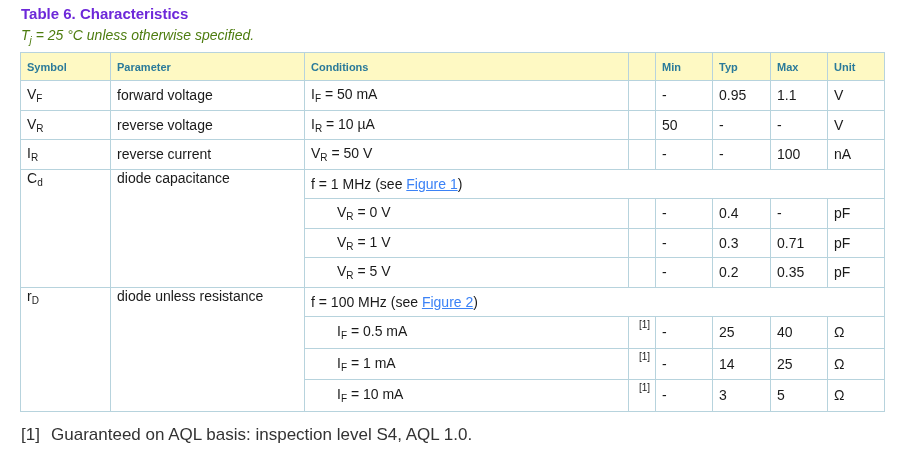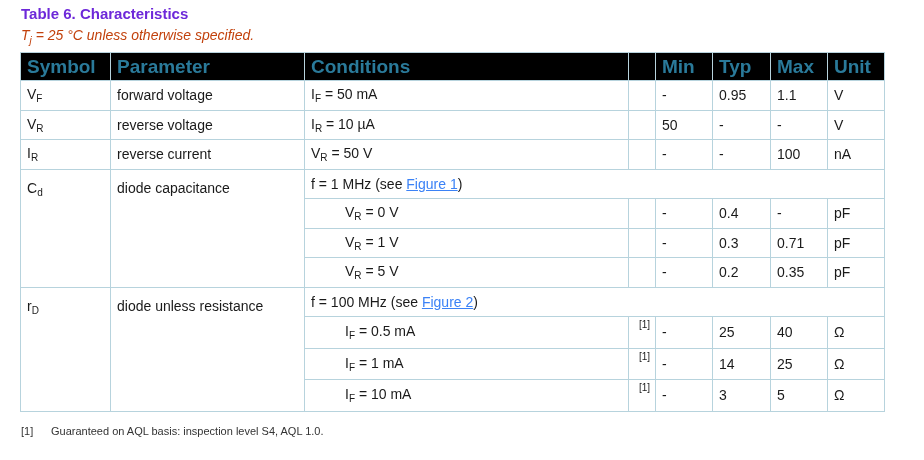--- a/index.html
+++ b/index.html
@@ -22,21 +22,21 @@
       font-size: 15px;
       font-weight: bold;
       color: #6d28d9;
     }
     .subtitle {
       position: absolute;
       left: 21px;
       top: 27px;
       font-size: 14px;
       font-style: italic;
-      color: #c2410c;
+      color: #4d7c0f;
     }
     .subtitle sub {
       font-size: 10px;
     }
     table.chars {
       position: absolute;
       left: 20px;
       top: 52px;
       border-collapse: collapse;
       font-size: 14px;
@@ -44,51 +44,51 @@
     }
     table.chars td, table.chars th {
       border: 1px solid #b7d3dd;
       padding: 0 0 0 6px;
       height: 28.5px;
       vertical-align: middle;
       text-align: left;
       white-space: nowrap;
     }
     table.chars th {
-      background: #000000;
+      background: #fef9c3;
       color: #2a7a9a;
       font-weight: bold;
-      font-size: 19px;
+      font-size: 11px;
       height: 27px;
     }
     table.chars td.indent {
-      padding-left: 40px;
+      padding-left: 32px;
     }
     table.chars td.fn {
       vertical-align: top;
       padding: 2px 0 0 10px;
       font-size: 10px;
     }
     table.chars td.top {
       vertical-align: top;
-      padding-top: 10px;
+      padding-top: 0;
     }
     .sub {
       font-size: 10px;
       vertical-align: -3px;
     }
     a.fig {
       color: #3b82f6;
       text-decoration: underline;
     }
     .footnote {
       position: absolute;
       left: 21px;
       top: 425px;
-      font-size: 11px;
+      font-size: 17px;
       color: #333;
     }
     .footnote .ref {
       display: inline-block;
       width: 30px;
     }
   </style>
 </head>
 <body>
 

